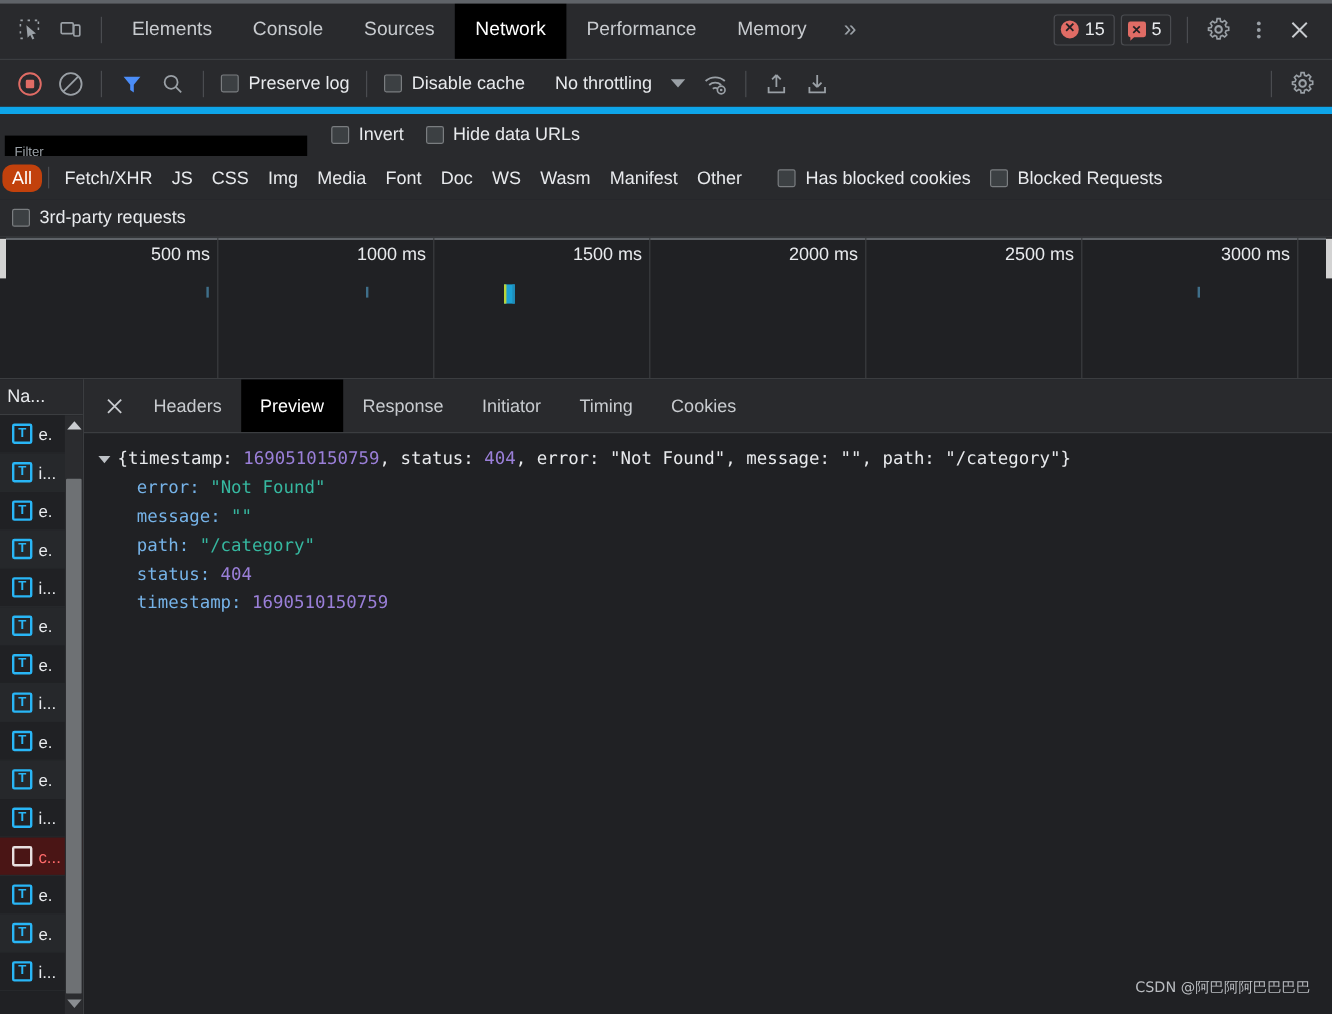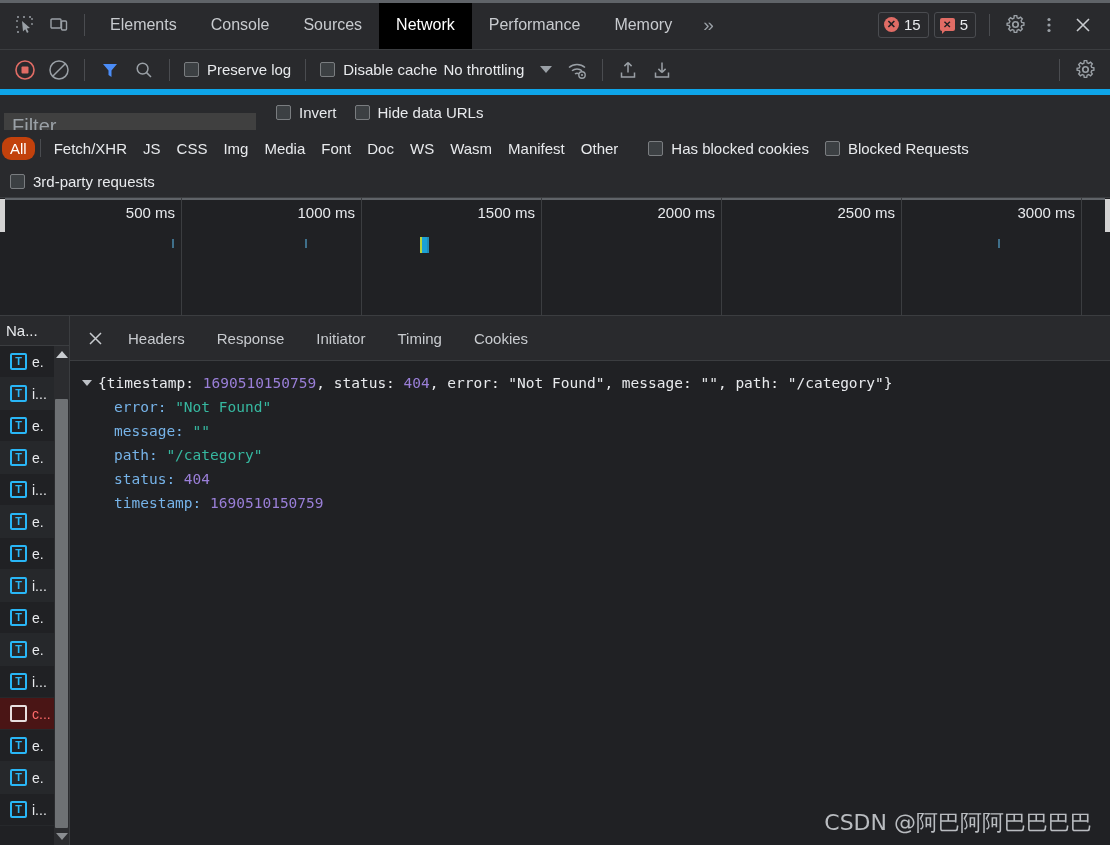--- a/index.html
+++ b/index.html
@@ -115,43 +115,43 @@
   .tb-check { display: flex; align-items: center; gap: 8px; margin: 0 6px; white-space: nowrap; }
   .cbox {
     width: 15px; height: 15px;
     border: 1px solid #7a7d80;
     border-radius: 2px;
     background: #3c4043;
     flex: 0 0 auto;
   }
   .throttle {
     display: flex; align-items: center; gap: 16px;
-    margin-left: 0; white-space: nowrap;
+    margin-left: 19px; white-space: nowrap;
   }
   .caret-down {
     width: 0; height: 0;
     border-left: 6px solid transparent;
     border-right: 6px solid transparent;
     border-top: 7px solid #9aa0a6;
   }
 
   
   .filterbar {
     height: 35px; min-height: 35px;
     background: #292a2d;
     display: flex; align-items: center;
     padding: 0 0 0 0;
     font-size: 15px;
   }
   .filter-input {
     width: 252px; height: 27px;
-    background: #404040;
+    background: #000000;
     border: none;
     color: #9aa0a6;
-    font-size: 20px;
+    font-size: 11px;
     font-family: "Liberation Sans", sans-serif;
     padding: 0 8px;
     margin-left: 4px;
     outline: none;
     margin-top: 28px;
   }
   .filter-input::placeholder { color: #9aa0a6; opacity: 1; }
 
   
   .typesbar {
@@ -359,21 +359,21 @@
   }
   .j-plain { color: #e8eaed; }
   .j-key   { color: #76b3e8; }
   .j-str   { color: #36b8a0; }
   .j-num   { color: #9a7fd8; }
   .j-indent { padding-left: 32px; }
 
   .watermark {
     position: absolute;
     right: 18px; bottom: 10px;
-    font-size: 22px;
+    font-size: 12px;
     color: #b9bcc0;
     font-family: "DejaVu Sans", sans-serif;
     white-space: nowrap;
   }
 </style>
 </head>
 <body>
 
 <div class="devtools">
 
@@ -651,20 +651,21 @@
     </div>
 
     <div class="details">
       <div class="details-tabs">
         <div class="close-x">
           <svg width="17" height="17" viewBox="0 0 17 17">
             <path d="M3 3l11 11M14 3L3 14" stroke="#c8cbcf" stroke-width="1.5"></path>
           </svg>
         </div>
         <div class="dtab">Headers</div>
+        <div class="dtab active">Preview</div>
         <div class="dtab">Response</div>
         <div class="dtab">Initiator</div>
         <div class="dtab">Timing</div>
         <div class="dtab">Cookies</div>
       </div>
 
       <div class="preview">
         <div class="jrow">
           <span class="arrow-toggle"></span>
           <span class="j-plain">{</span><span class="j-plain">timestamp: </span><span class="j-num">1690510150759</span><span class="j-plain">, </span><span class="j-plain">status: </span><span class="j-num">404</span><span class="j-plain">, </span><span class="j-plain">error: </span><span class="j-plain">"Not Found"</span><span class="j-plain">, </span><span class="j-plain">message: </span><span class="j-plain">""</span><span class="j-plain">, </span><span class="j-plain">path: </span><span class="j-plain">"/category"</span><span class="j-plain">}</span>

